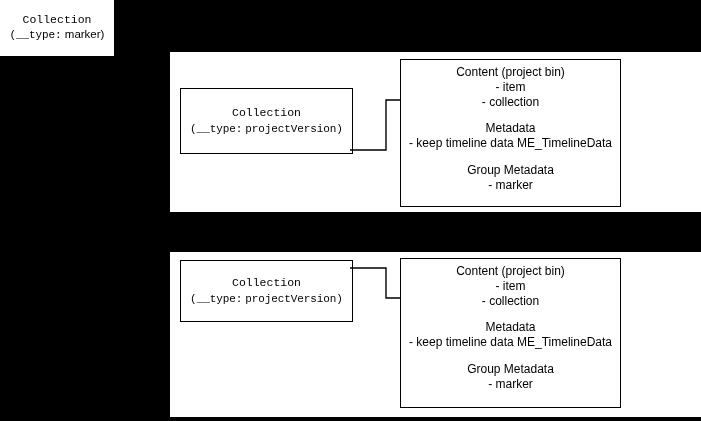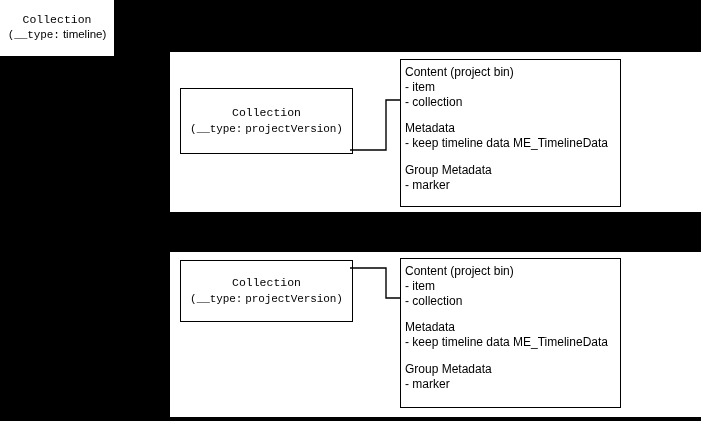--- a/index.html
+++ b/index.html
@@ -90,20 +90,21 @@
     font-family: "Liberation Mono", monospace;
     font-size: 11px;
     letter-spacing: -0.1px;
   }
 
   .content-line {
     font-family: "Liberation Sans", sans-serif;
     font-size: 12px;
     color: #000000;
     white-space: nowrap;
+    text-align: center;
   }
   .content-gap {
     height: 12px;
   }
 
   .arrow-svg {
     position: absolute;
     overflow: visible;
   }
 
@@ -116,21 +117,21 @@
   #box-lower-collection { left: 10px;  top: 8px;   width: 173px; height: 62px; }
   #box-lower-content    { left: 230px; top: 6px;   width: 221px; height: 150px; }
   #arrow-lower          { left: 180px; top: 14px;  width: 60px;  height: 40px; }
 </style>
 </head>
 <body>
 
 <div class="panel" id="node-project">
   <div class="node-inner">
     <div class="lbl">Collection</div>
-    <div class="lbl-type"><span class="mono">(</span><span class="mono">__type:</span><span>&nbsp;</span><span>timeline</span><span>)</span></div>
+    <div class="lbl-type"><span class="mono">(</span><span class="mono">__type:</span><span>&nbsp;</span><span>marker</span><span>)</span></div>
   </div>
 </div>
 
 <div class="panel" id="panel-upper">
 
   <div class="box collection-box" id="box-upper-collection">
     <div class="lbl">Collection</div>
     <div class="lbl-type"><span class="mono">(</span><span class="mono">__type:</span><span>&nbsp;</span><span class="mono">projectVersion</span><span class="mono">)</span></div>
   </div>
 

